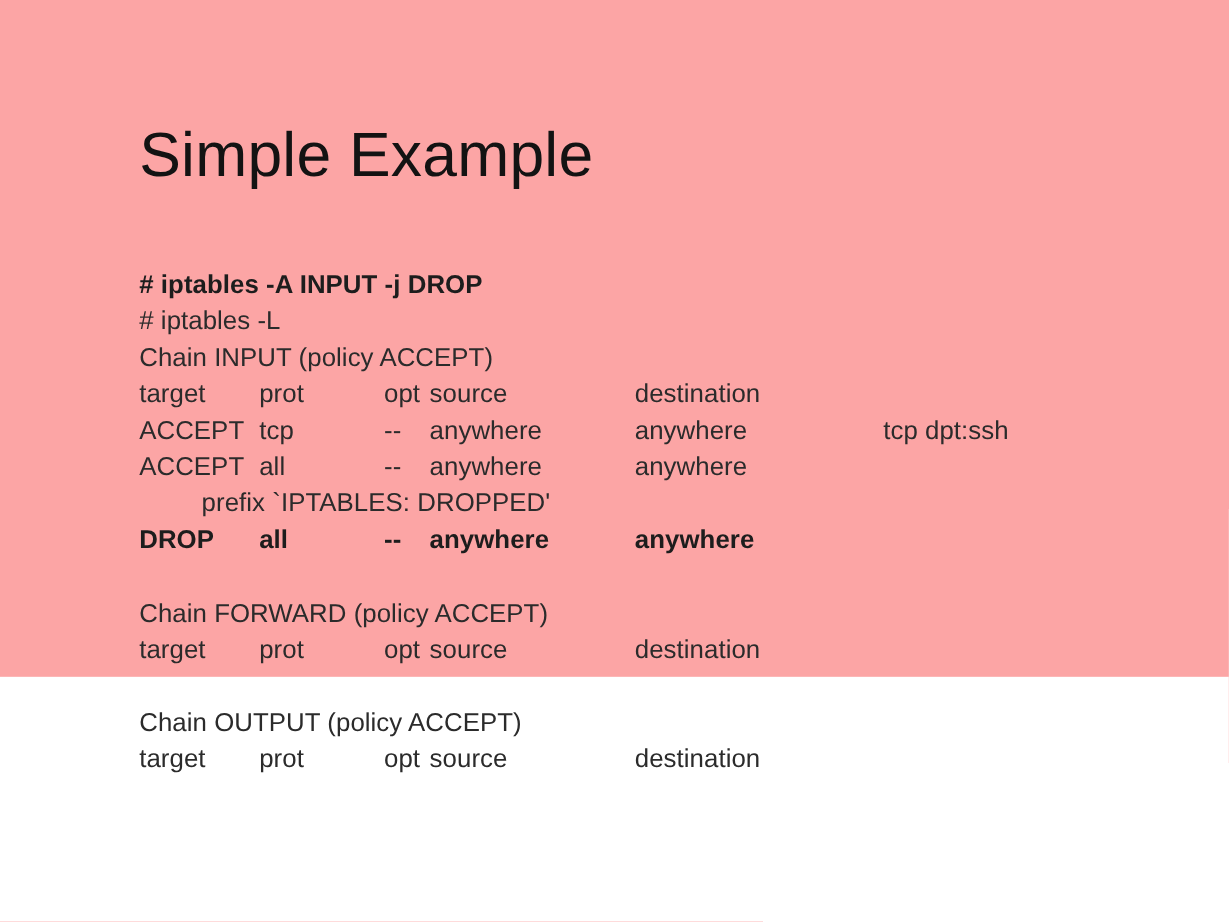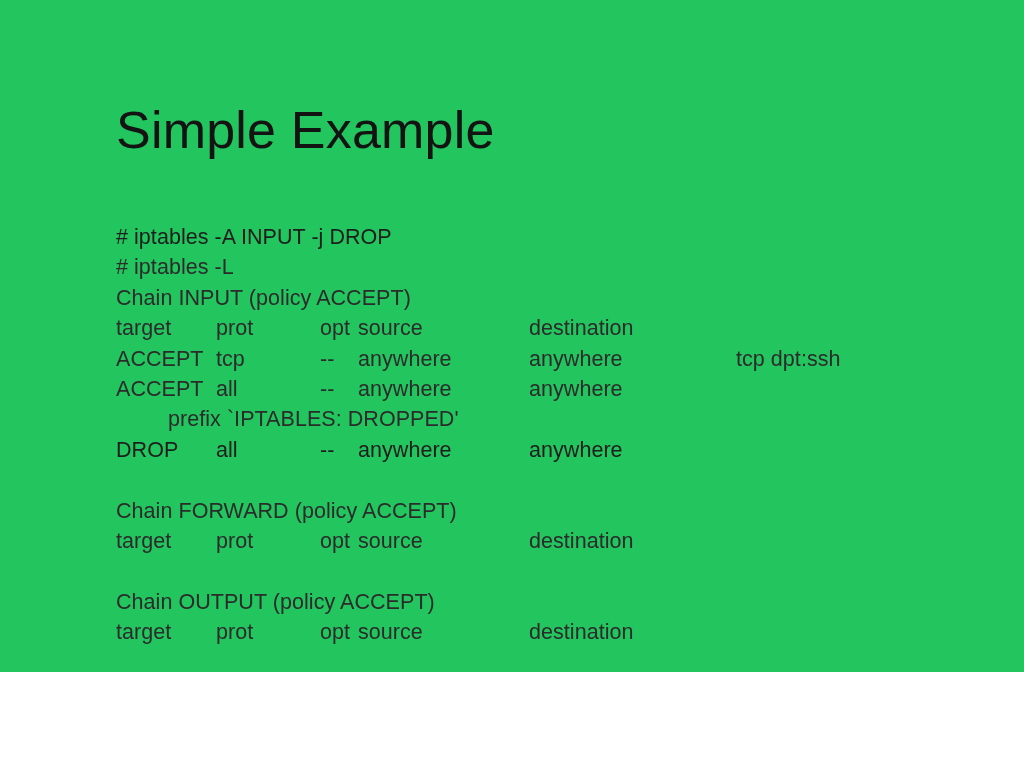--- a/index.html
+++ b/index.html
@@ -11,22 +11,22 @@
     width: 1024px;
     height: 768px;
     background: #ffffff;
     font-family: "Liberation Sans", sans-serif;
     overflow: hidden;
   }
 
   .slide {
     position: relative;
     width: 1024px;
-    height: 672px;
-    background: #22c55e;
+    height: 564px;
+    background: #fca5a5;
   }
 
   .slide-title {
     position: absolute;
     left: 116px;
     top: 99px;
     font-size: 52px;
     line-height: 62px;
     font-weight: 400;
     color: #131313;
@@ -44,21 +44,21 @@
     color: #2b2b2b;
     letter-spacing: 0.05px;
   }
 
   .cline {
     white-space: pre;
     height: 30.4px;
     font-weight: 400;
   }
   .cline.bold {
-    font-weight: 400;
+    font-weight: 700;
     color: #1d1d1d;
   }
   .cline.blank {
     height: 30.4px;
   }
 
   
   .cline .run {
     display: inline-block;
     vertical-align: top;

